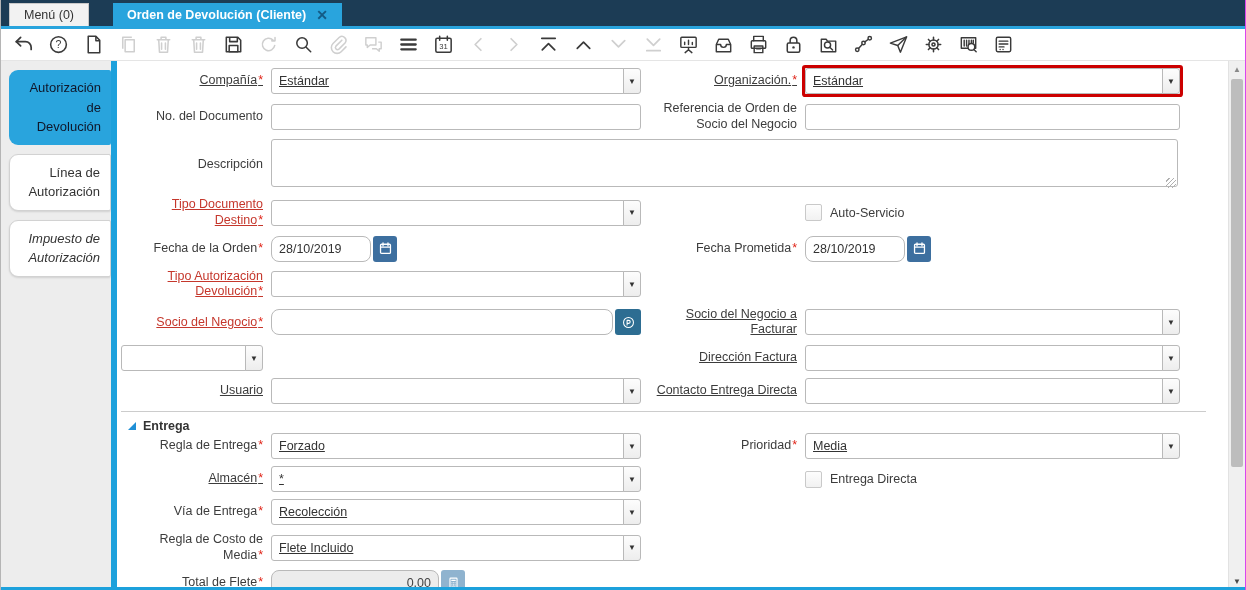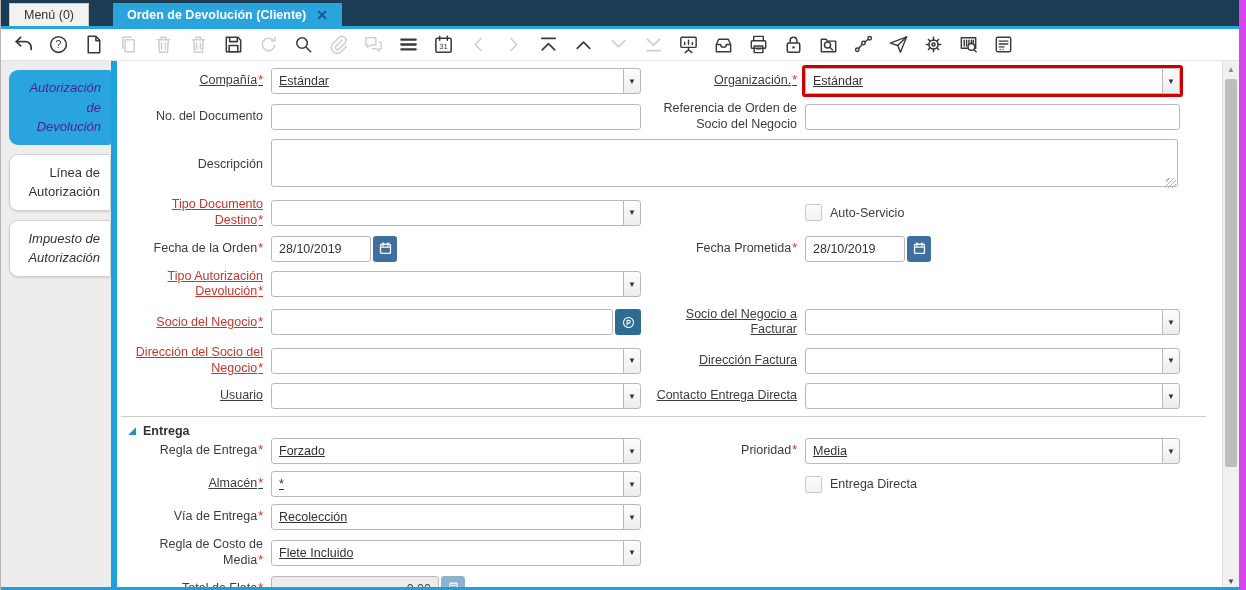--- a/index.html
+++ b/index.html
@@ -1,38 +1,38 @@
 <!DOCTYPE html>
 <html><head>
 <meta charset="utf-8">
 <style>
   * { margin:0; padding:0; box-sizing:border-box; }
   html,body { width:1246px; height:590px; overflow:hidden; }
   body { font-family:"Liberation Sans",sans-serif; background:#fff; font-size:12.5px; color:#3c3c3c; }
-  .window { width:1246px; height:590px; position:relative; border-left:1px solid #b5b5b5; border-right:7px solid #d946ef; overflow:hidden; background:#fff; }
+  .window { width:1246px; height:590px; position:relative; border-left:1px solid #b5b5b5; border-right:1px solid #d946ef; overflow:hidden; background:#fff; }
 
   
   .tabbar { height:26px; background:#1c3c55; display:flex; align-items:flex-end; padding-left:8px; }
   .tab { height:23px; display:flex; align-items:center; padding:0 14px; font-size:12.5px; cursor:pointer; }
   .tab.menu { background:#f2f2f2; color:#333; border:1px solid #c9c9c9; border-bottom:none; margin-right:2px; }
   .tab.active { background:#29a4dd; color:#fff; font-weight:bold; gap:10px;margin-left:22px; }
   .tab.active .close { font-weight:bold; color:#135a85; font-size:14px; cursor:pointer; }
   .tab-underline { height:3px; background:#29a4dd; }
 
   
   .toolbar { height:32px; background:#fff; display:flex; align-items:center; gap:10px; padding-left:10px; border-bottom:1px solid #e5e5e5; }
   .tbtn { width:25px; height:25px; display:flex; align-items:center; justify-content:center; color:#3a3a3a; cursor:pointer; flex:0 0 auto; }
   .tbtn.disabled { color:#cfcfcf; cursor:default; }
   .tbtn svg { width:23px; height:23px; }
 
   
   .content { position:relative; display:flex; height:529px; }
   .sidebar { width:110px; background:#ededed; padding:9px 0 0 8px; flex:0 0 auto; }
   .side-tab { width:102px; border-radius:9px 2px 2px 9px; padding:8px 10px; text-align:right; font-size:13px; line-height:1.5; margin-bottom:9px; cursor:pointer; }
-  .side-tab.active { background:#29a4dd; color:#4c1d95;font-style:italic; }
+  .side-tab.active { background:#29a4dd; color:#0f172a; }
   .side-tab.plain { background:#fff; color:#333; border:1px solid #d2d2d2; box-shadow:0 1px 2px rgba(0,0,0,.12); }
   .side-tab.italic { font-style:italic; }
   .blue-strip { width:6px; background:#1da1dc; flex:0 0 auto; }
   .main { flex:1 1 auto; background:#fff; padding:7px 0 15px 4px; overflow:hidden; }
   .scrollbar { width:17px; flex:0 0 auto; background:#f0f0f0; border-left:1px solid #e2e2e2; position:relative; }
   .scroll-arrow { height:17px; display:flex; align-items:center; justify-content:center; font-size:8px; color:#8a8a8a; cursor:pointer; }
   .scroll-arrow.down { position:absolute; bottom:0; left:0; right:0; color:#4a4a4a; }
   .scroll-thumb { position:absolute; top:18px; left:2px; width:12px; height:388px; background:#bdbdbd; border-radius:2px; cursor:pointer; }
 
   
@@ -42,21 +42,21 @@
   .lbl.red { color:#c5372c;text-align:right; }
   .req { color:#e02418; margin-left:1px; }
   .c3 { grid-column:3; }
   .c4 { grid-column:4; }
   input, textarea { font-family:"Liberation Sans",sans-serif; font-size:12.5px; color:#333; outline:none; }
   .txt { height:26px; border:1px solid #b9b9b9; border-radius:3px; padding:0 7px; width:100%; background:#fff; }
   .combo { display:flex; width:100%; }
   .combo .txt { border-radius:3px 0 0 3px; flex:1 1 auto; min-width:0;text-decoration:underline; }
   .drop { width:18px; height:26px; margin-left:-1px; border:1px solid #b9b9b9; border-radius:0 3px 3px 0; background:linear-gradient(#fdfdfd,#ededed); display:flex; align-items:center; justify-content:center; font-size:8px; color:#333; cursor:pointer; flex:0 0 auto; }
   .date-wrap { display:flex; align-items:center; }
-  .date-wrap .txt { width:100px; flex:0 0 auto; }
+  .date-wrap .txt { width:100px; flex:0 0 auto;border-radius:8px; }
   .sqbtn { width:24px; height:26px; margin-left:2px; border:none; border-radius:3px; display:flex; align-items:center; justify-content:center; color:#fff; cursor:pointer; flex:0 0 auto; }
   .sqbtn svg { width:17px; height:17px; }
   .btn-date { background:#3d6f9f; }
   .btn-bp { background:#2d6d92; width:26px; }
   .btn-calc { background:#8fb3cf; }
   .txt.disabled { background:#ececec; color:#444; text-align:right; }
   .checkrow { display:flex; align-items:center; gap:8px; }
   .checkbox { width:17px; height:17px; border:1px solid #c9c9c9; border-radius:2px; background:linear-gradient(#fdfdfd,#f1f1f1); cursor:pointer; flex:0 0 auto; }
   textarea.desc { width:907px; height:48px; border:1px solid #b9b9b9; border-radius:3px; padding:4px 7px; resize:none; }
   .desc-wrap { grid-column:2 / 5; position:relative; width:907px; }
@@ -521,21 +521,20 @@
             </span>
         </div>
         <div class="lbl link c3">Socio del Negocio a Facturar</div>
         <div class="combo c4">
           <input class="txt" value="" style="">
           <span class="drop">▼</span>
         </div>
       </div>
 
       <div class="row">
-        <div class="lbl link red"><span>Dirección del Socio del Negocio</span><span class="req" style="text-decoration:none">*</span></div>
         <div class="combo">
           <input class="txt" value="" style="">
           <span class="drop">▼</span>
         </div>
         <div class="lbl link c3">Dirección Factura</div>
         <div class="combo c4">
           <input class="txt" value="" style="">
           <span class="drop">▼</span>
         </div>
       </div>

